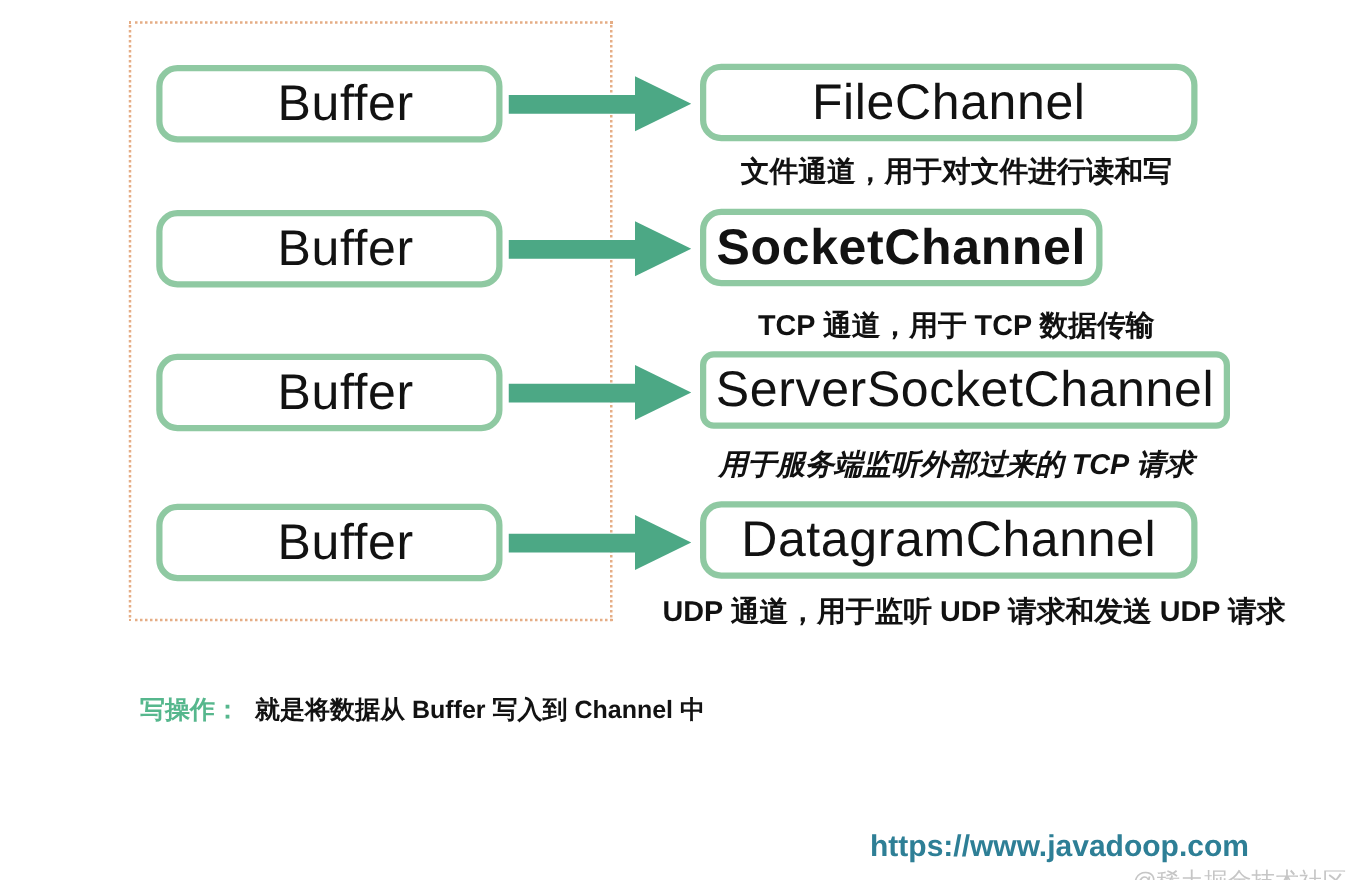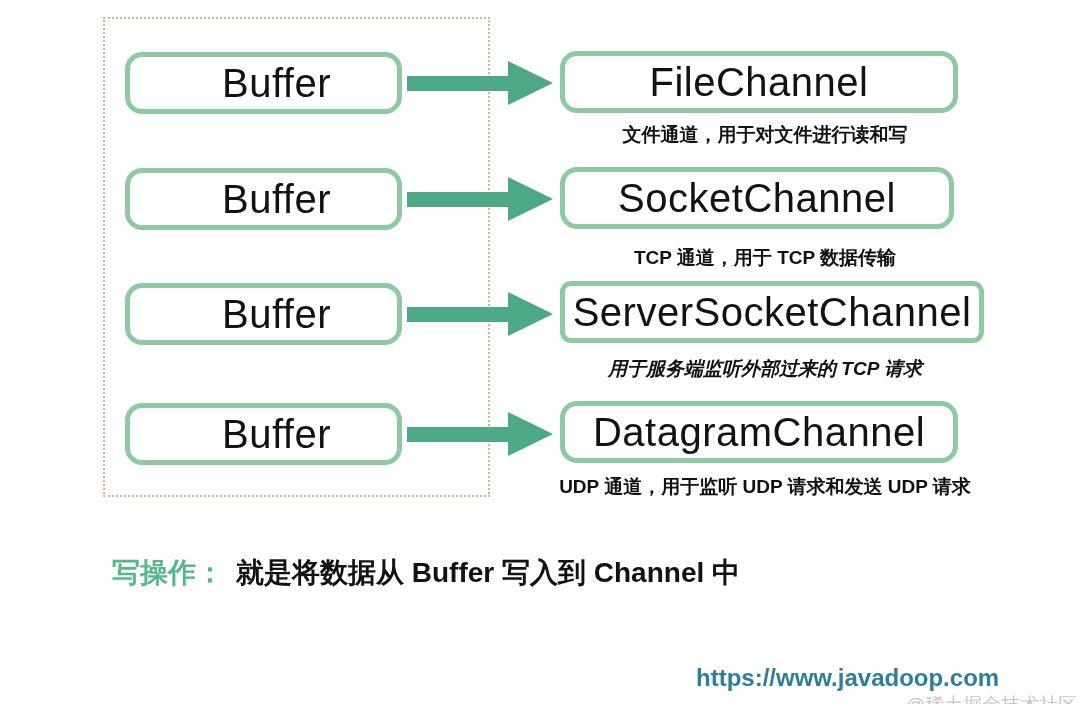--- a/index.html
+++ b/index.html
@@ -43,21 +43,21 @@
     color: var(--text-black);
     white-space: nowrap;
   }
   .buffer-box { left: 125px; width: 277px; padding-left: 26px; }
   .buf-r1 { top: 52px; }
   .buf-r2 { top: 168px; }
   .buf-r3 { top: 283px; }
   .buf-r4 { top: 403px; }
 
   .chan-r1 { left: 560px; top: 51px;  width: 398px; }
-  .chan-r2 { left: 560px; top: 167px; width: 394px; }
+  .chan-r2 { left: 560px; top: 167px; width: 322px; font-weight: bold; }
   .chan-r3 { left: 560px; top: 281px; width: 424px; border-radius: 11px; }
   .chan-r4 { left: 560px; top: 401px; width: 398px; }
 
   .arrow {
     position: absolute;
     left: 407px;
     width: 146px;
     height: 44px;
     display: flex;
     align-items: center;
@@ -72,34 +72,34 @@
     border-top: 22px solid transparent;
     border-bottom: 22px solid transparent;
     border-left: 45px solid var(--arrow-green);
   }
 
   .caption {
     position: absolute;
     left: 530px;
     width: 470px;
     text-align: center;
-    font-size: 19px;
+    font-size: 23px;
     font-weight: 700;
     color: #111111;
     white-space: nowrap;
   }
   .cap-r1 { top: 122px; }
   .cap-r2 { top: 245px; }
   .cap-r3 { top: 356px; font-style: italic; }
   .cap-r4 { top: 474px; }
 
   .note {
     position: absolute;
     left: 112px;
-    font-size: 28px;
+    font-size: 20px;
     font-weight: 700;
     white-space: nowrap;
   }
   .note-write { top: 554px; }
   .note-method { top: 635px; }
   .green-text { color: var(--accent-green); }
   .black-text { color: var(--text-black); }
   .note .label-gap { margin-right: 12px; }
 
   .site-url {

